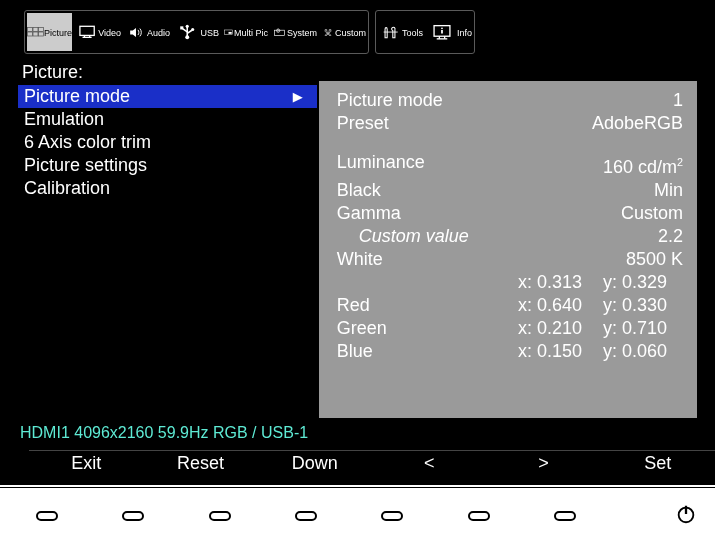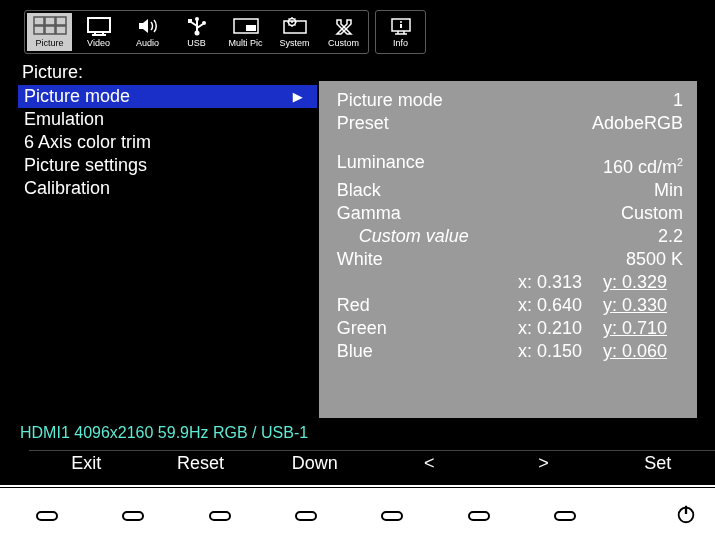--- a/index.html
+++ b/index.html
@@ -34,21 +34,21 @@
     display:flex;
     gap:4px;
     border:1px solid var(--mid-gray);
     border-radius:3px;
     padding:2px;
   }
   .tab {
     width:45px;
     height:38px;
     display:flex;
-    flex-direction:column;
+    flex-direction:row;
     align-items:center;
     justify-content:center;
     background: transparent;
     cursor:pointer;
   }
   .tab .tab-icon {
     width:34px; height:20px;
     display:flex; align-items:center; justify-content:center;
     color:#fff;
   }
@@ -108,21 +108,21 @@
   }
   .kv { display:flex; justify-content:space-between; }
   .kv .k { white-space:nowrap; }
   .kv .v { white-space:nowrap; text-align:right; }
   .kv.indent .k { padding-left:22px;font-style:italic; }
   .coord-row {
     display:flex;
   }
   .coord-row .cname { flex:1; }
   .coord-row .cx, .coord-row .cy { width:85px; text-align:left; }
-  .coord-row .cy { width:80px;text-decoration:underline; }
+  .coord-row .cy { width:80px; }
   .gap { height:16px; }
 
   
   .status-bar {
     font-size:16px;
     padding:4px 20px 8px 20px;
     color:#5eead4;
     border-top: none;
   }
   
@@ -249,20 +249,30 @@
         <span class="tab-icon">
           <svg viewBox="0 0 34 20">
               <path d="M10 4 L14 4 L14 8 L24 18 L20 18 L10 8 Z" fill="none" stroke="currentColor" stroke-width="1.5"></path>
               <path d="M20 4 L24 4 L24 8 L14 18 L10 18 L20 8 Z" fill="none" stroke="currentColor" stroke-width="1.5"></path>
             </svg>
         </span>
         <span class="tab-label">Custom</span>
       </div>
     </div>
     <div class="tab-group">
+      <div class="tab">
+        <span class="tab-icon">
+          <svg viewBox="0 0 34 20">
+              <path d="M10 6 C10 3 13 3 13 6 L13 18 L10 18 Z" fill="none" stroke="currentColor" stroke-width="1.5"></path>
+              <path d="M20 4 C22 2 25 4 24 7 L24 18 L21 18 L21 8 C19 7 19 5 20 4 Z" fill="none" stroke="currentColor" stroke-width="1.5"></path>
+              <line x1="8" y1="10" x2="28" y2="10" stroke="currentColor" stroke-width="1.2"></line>
+            </svg>
+        </span>
+        <span class="tab-label">Tools</span>
+      </div>
       <div class="tab">
         <span class="tab-icon">
           <svg viewBox="0 0 34 20">
               <rect x="8" y="3" width="18" height="12" fill="none" stroke="currentColor" stroke-width="1.5"></rect>
               <line x1="14" y1="15" x2="14" y2="18" stroke="currentColor" stroke-width="1.5"></line>
               <line x1="20" y1="15" x2="20" y2="18" stroke="currentColor" stroke-width="1.5"></line>
               <line x1="11" y1="18" x2="23" y2="18" stroke="currentColor" stroke-width="1.5"></line>
               <circle cx="17" cy="6" r="1" fill="currentColor"></circle>
               <line x1="17" y1="8" x2="17" y2="12" stroke="currentColor" stroke-width="2"></line>
             </svg>

